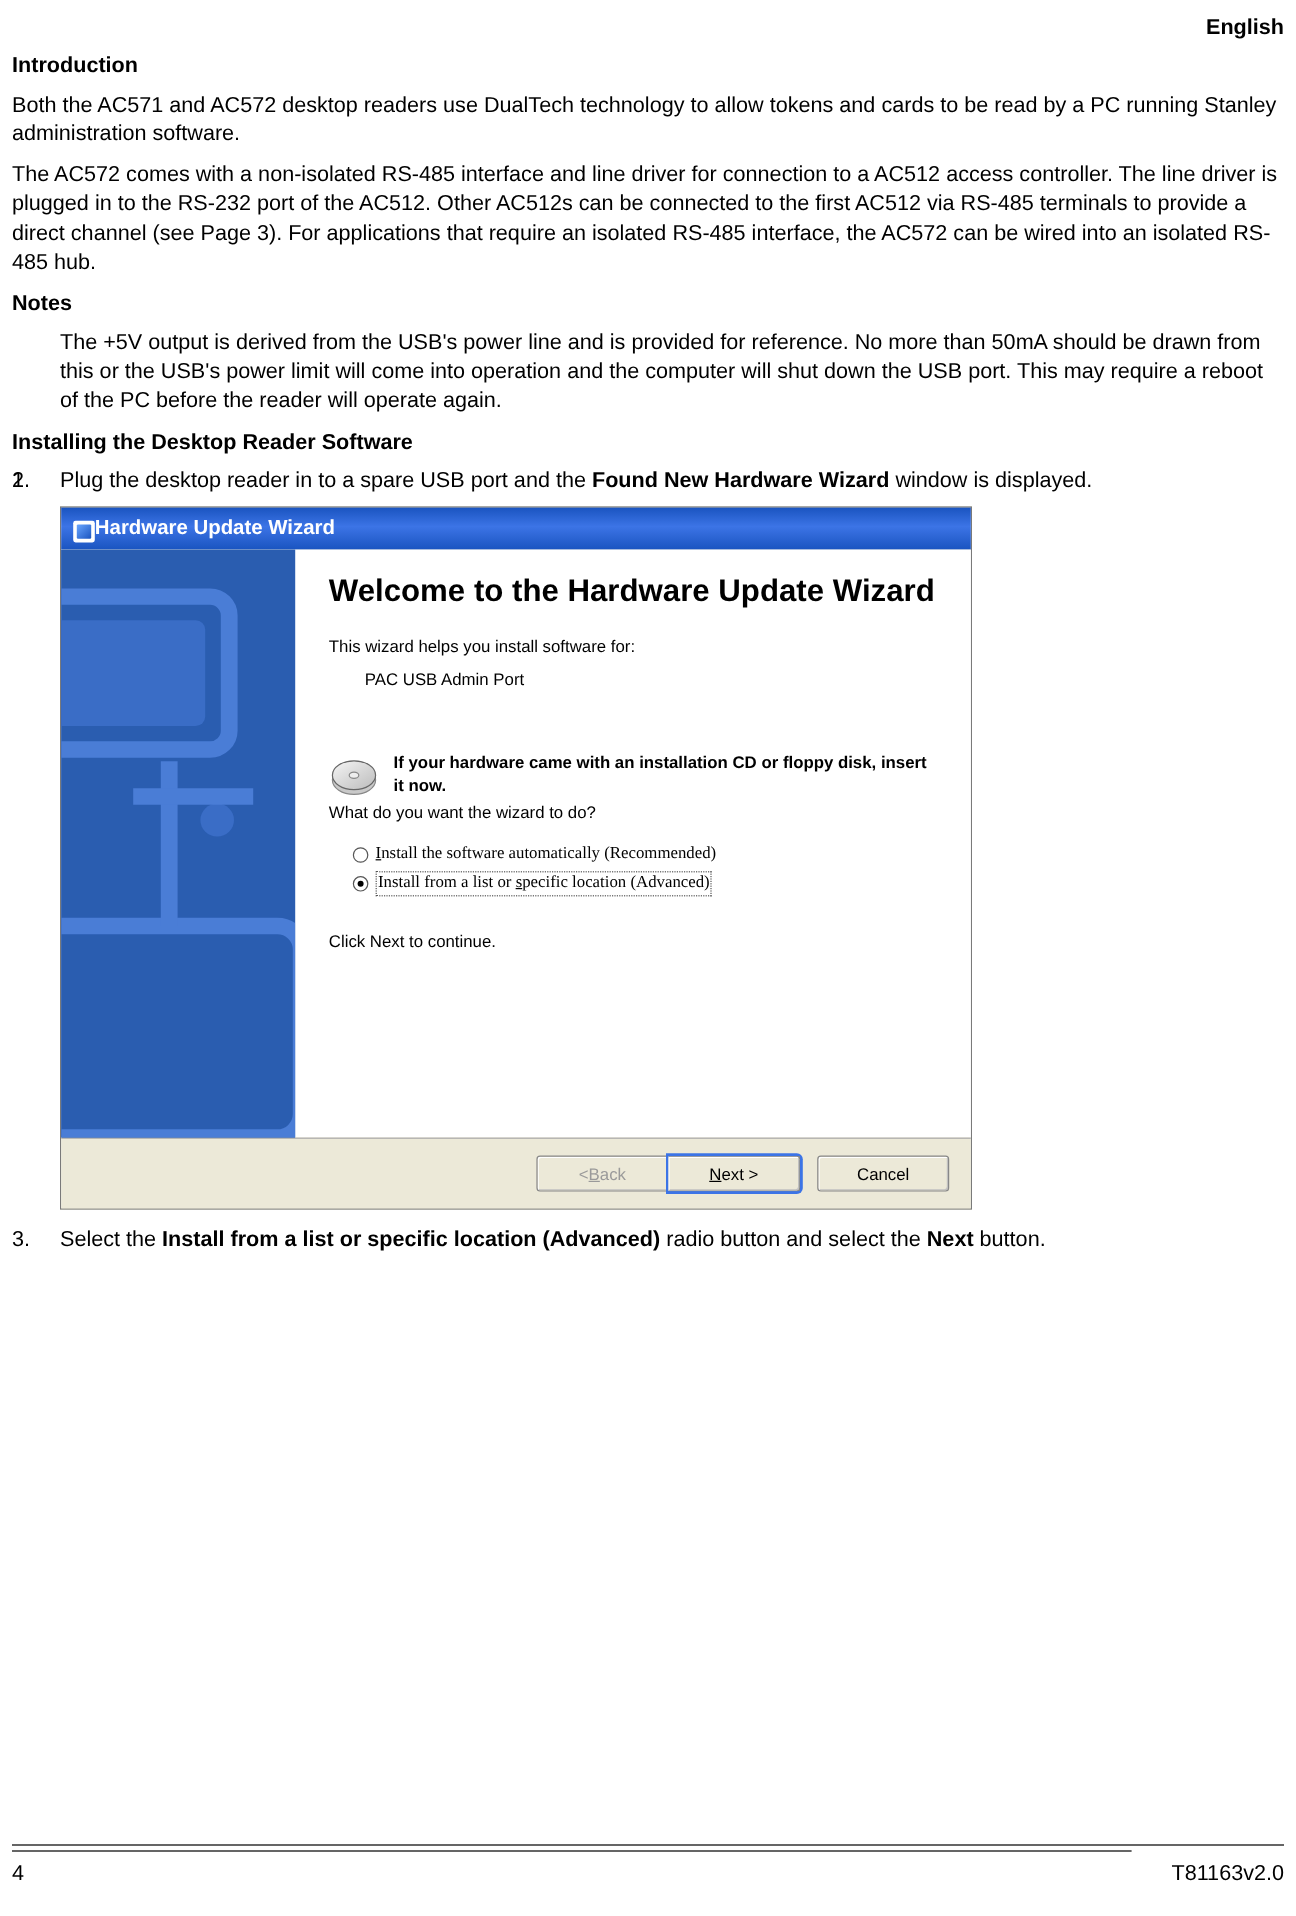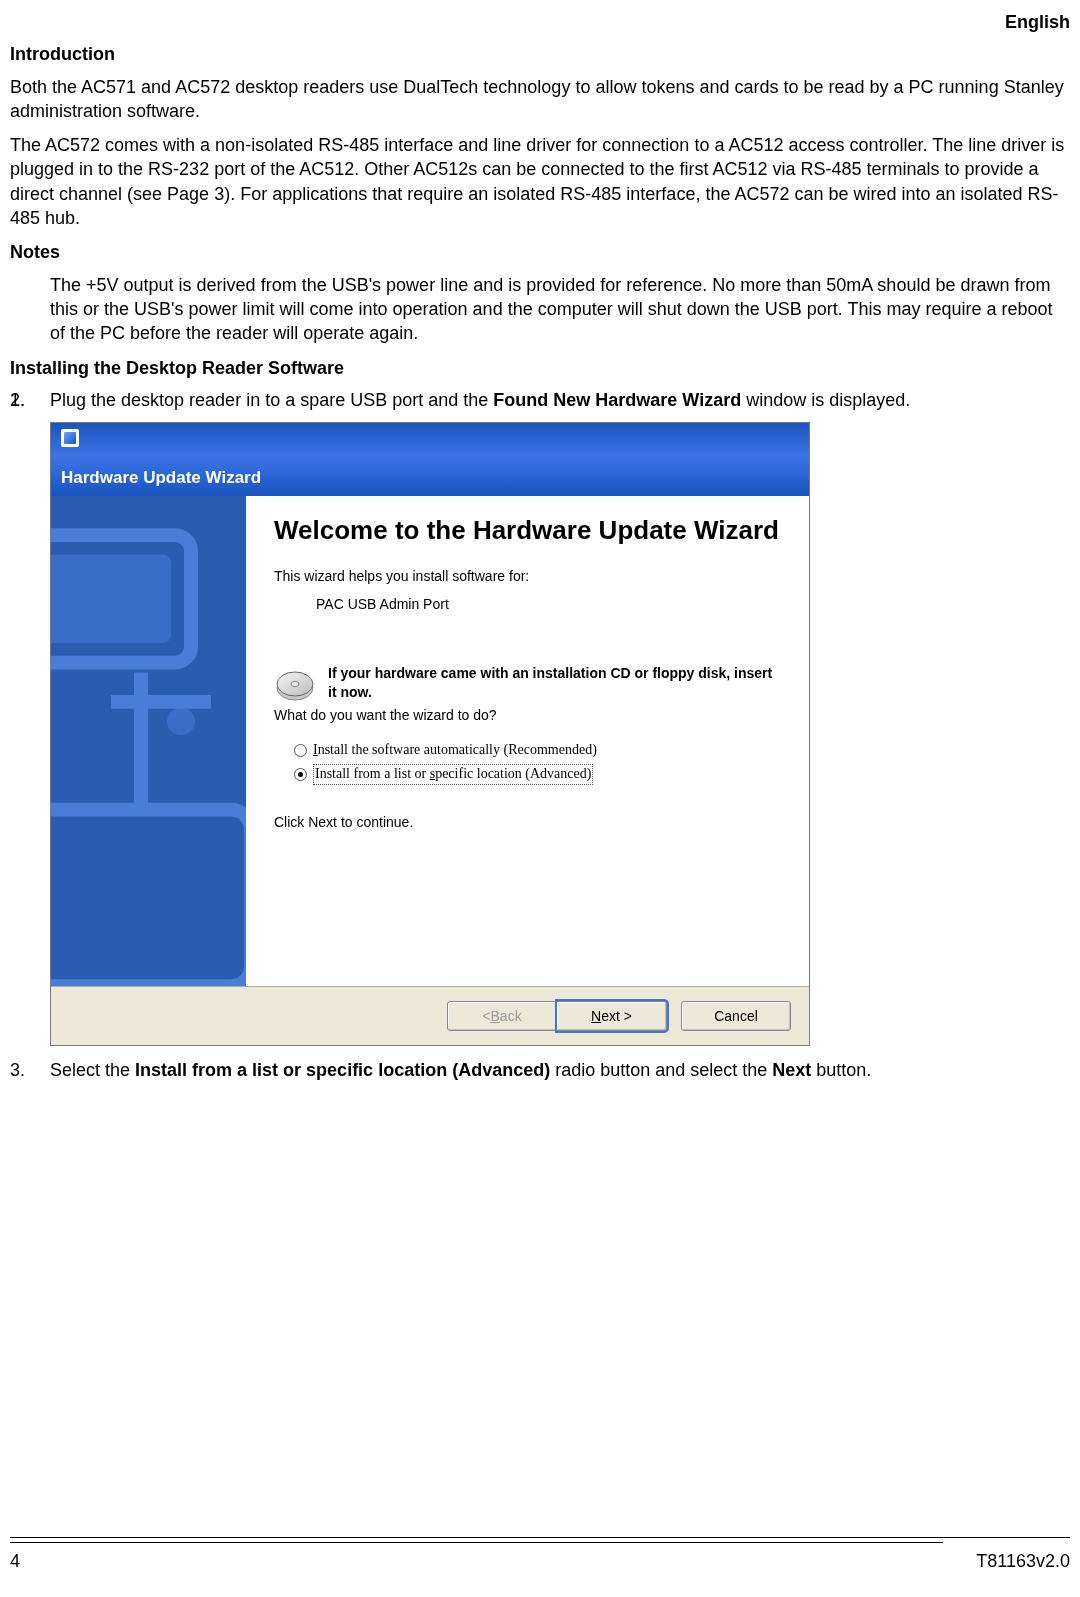--- a/index.html
+++ b/index.html
@@ -63,23 +63,22 @@
       box-shadow: 0 0 0 1px #fff inset;
     }
     .wiz-titlebar {
       background: linear-gradient(to bottom, #1a54c0, #3c74e6 45%, #1a54c0);
       color: #fff;
       font-family: "Trebuchet MS", Tahoma, sans-serif;
       font-weight: bold;
       font-size: 17px;
       padding: 6px 10px;
       display: flex;
-      align-items: flex-start;
-      gap: 20px;
-      flex-direction: column;
+      align-items: flex-end;
+      gap: 0;
     }
     .wiz-titleicon {
       width: 18px; height: 18px;
       background: #fff;
       border-radius: 2px;
       display: inline-block;
       position: relative;
     }
     .wiz-titleicon::after {
       content: '';
@@ -117,21 +116,21 @@
       font-family: Tahoma, Arial, sans-serif;
       font-size: 26px;
       font-weight: bold;
       line-height: 1.25;
       margin-bottom: 20px;
     }
     .wiz-sub {
       margin-bottom: 10px;
     }
     .wiz-admin {
-      margin-left: 42px;
+      margin-left: 30px;
       margin-bottom: 50px;
     }
     .wiz-cdrow {
       display: flex;
       align-items: flex-start;
       gap: 12px;
     }
     .wiz-cdicon {
       width: 42px; height: 42px;
       flex-shrink: 0;

